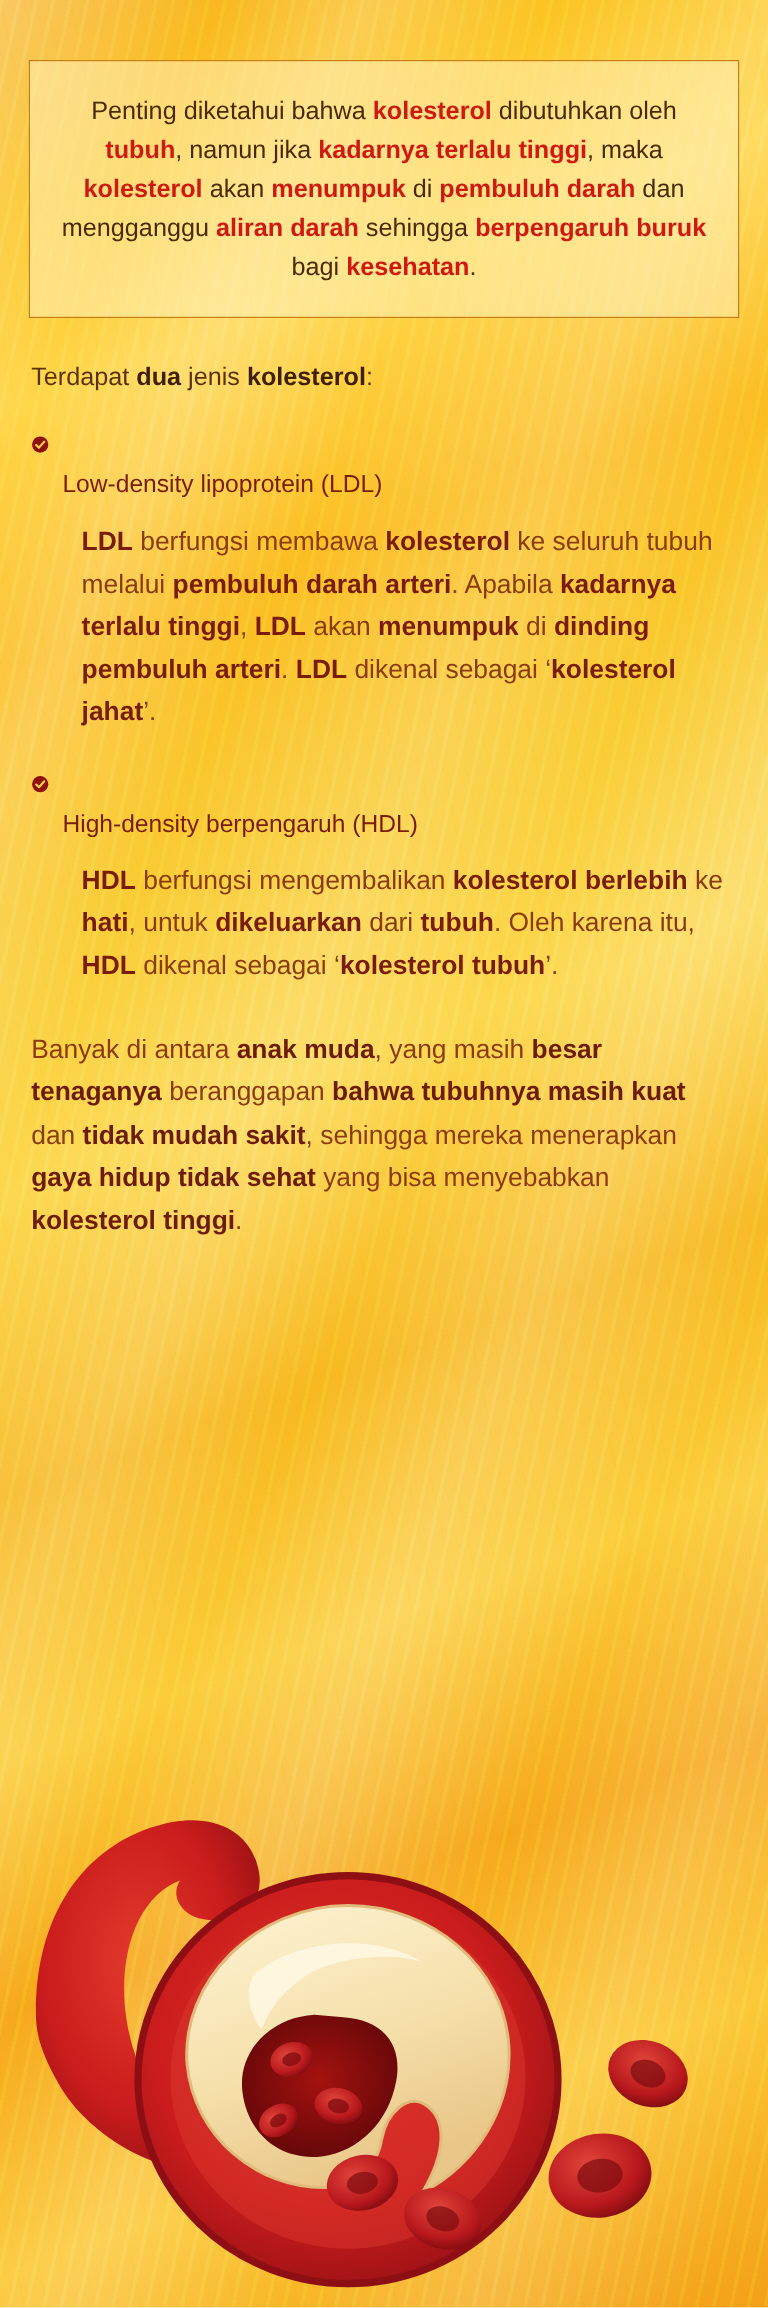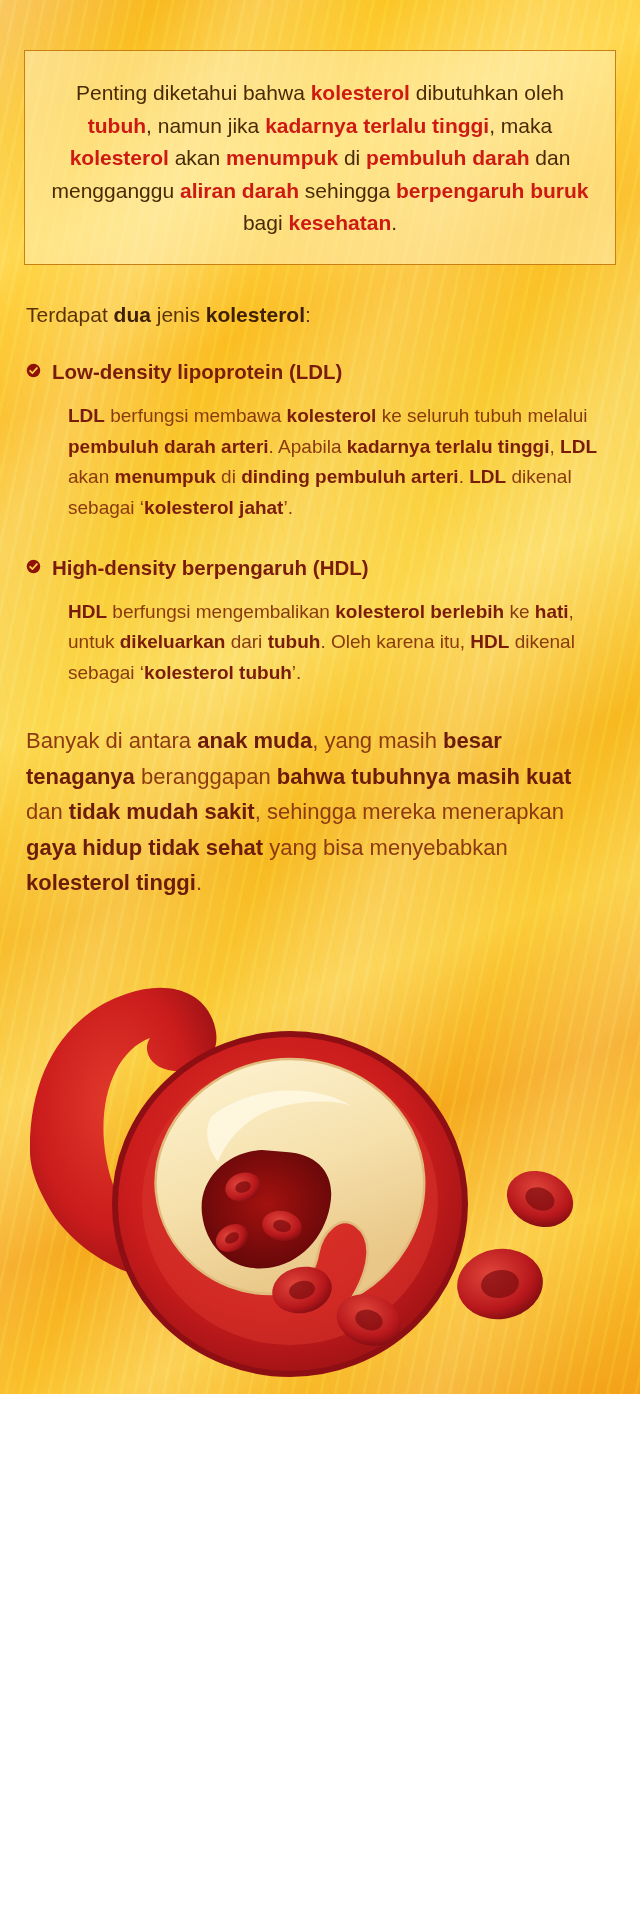--- a/index.html
+++ b/index.html
@@ -9,21 +9,21 @@
   body {
     width: 640px;
     height: 1923px;
     font-family: "Liberation Sans", sans-serif;
     overflow: hidden;
   }
 
   .page {
     position: relative;
     width: 640px;
-    height: 1394px;
+    height: 1923px;
     box-sizing: border-box;
     background:
       linear-gradient(115deg,
         rgba(255,255,255,0.30) 0%,
         rgba(255,255,255,0.00) 12%,
         rgba(255,255,255,0.22) 20%,
         rgba(255,255,255,0.00) 30%,
         rgba(255,255,255,0.18) 42%,
         rgba(255,255,255,0.00) 52%,
         rgba(255,255,255,0.20) 62%,
@@ -98,27 +98,28 @@
   }
   .bullet-icon {
     flex: 0 0 auto;
     width: 15px;
     height: 15px;
     margin-top: 5px;
     margin-right: 11px;
   }
   .bullet-title {
     font-size: 20.5px;
-    font-weight: bold;
+    font-weight: normal;
     color: #7a1c0c;
     line-height: 1.4;
+    margin-top: 32px;
   }
 
   .para {
-    font-size: 19px;
+    font-size: 22px;
     line-height: 1.62;
     color: #8a3a0d;
     margin: 0 0 30px 44px;
   }
   .para b { color: #7a1c0c; }
 
   .closing {
     font-size: 22px;
     line-height: 1.62;
     color: #8d3a10;

